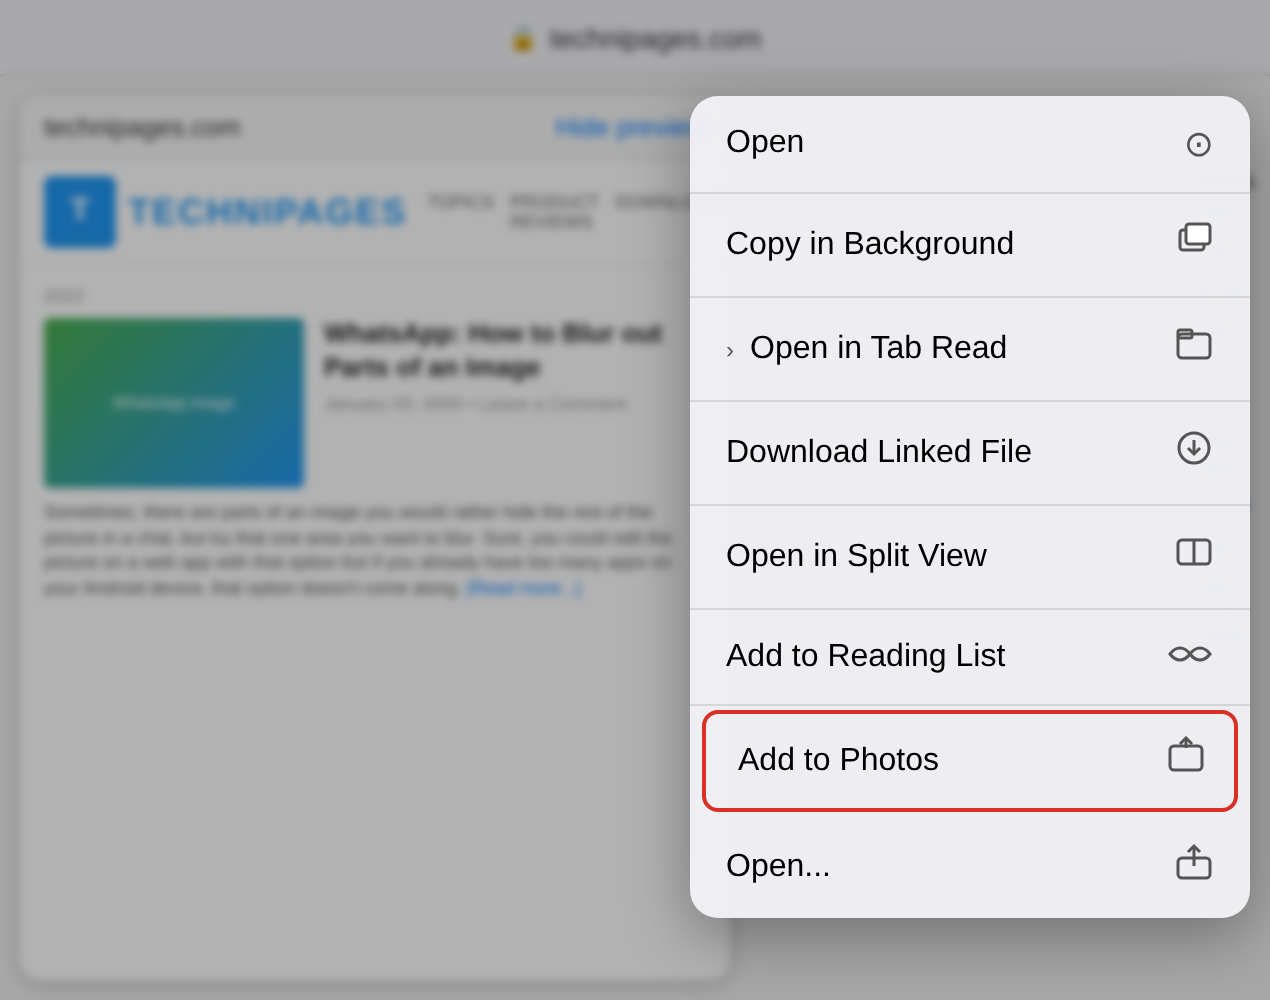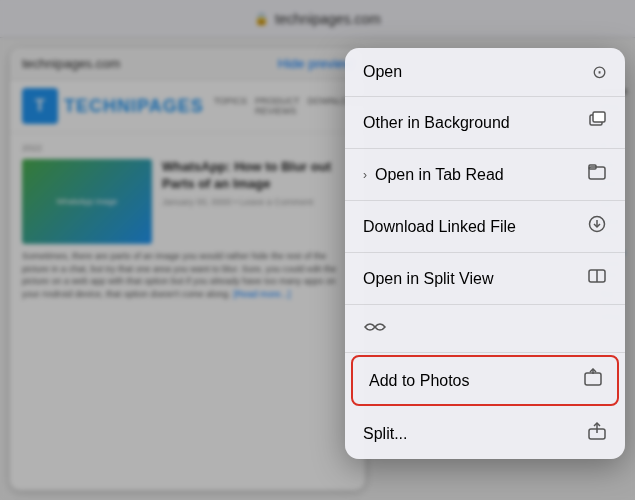--- a/index.html
+++ b/index.html
@@ -321,21 +321,21 @@
 <div class="context-menu-overlay"></div>
 
 <div class="context-menu">
 
   <div class="menu-item">
     <span class="menu-label">Open</span>
     <span class="menu-icon">⊙</span>
   </div>
 
   <div class="menu-item">
-    <span class="menu-label">Other in Background</span>
+    <span class="menu-label">Copy in Background</span>
     <span class="menu-icon">
       <svg width="20" height="20" viewBox="0 0 20 20" fill="none" xmlns="http://www.w3.org/2000/svg">
         <rect x="3" y="5" width="12" height="10" rx="1.5" stroke="#555" stroke-width="1.5" fill="none"></rect>
         <rect x="6" y="2" width="12" height="10" rx="1.5" stroke="#555" stroke-width="1.5" fill="white"></rect>
       </svg>
     </span>
   </div>
 
   <div class="menu-item">
     <div class="menu-item-left">
@@ -365,41 +365,42 @@
     <span class="menu-label">Open in Split View</span>
     <span class="menu-icon">
       <svg width="20" height="20" viewBox="0 0 20 20" fill="none">
         <rect x="2" y="4" width="16" height="12" rx="2" stroke="#555" stroke-width="1.5" fill="none"></rect>
         <line x1="10" y1="4" x2="10" y2="16" stroke="#555" stroke-width="1.5"></line>
       </svg>
     </span>
   </div>
 
   <div class="menu-item">
+    <span class="menu-label">Add to Reading List</span>
     <span class="menu-icon">
       <svg width="24" height="14" viewBox="0 0 24 14" fill="none">
         <path d="M2 7 C5 3, 9 3, 12 7 C15 3, 19 3, 22 7 C19 11, 15 11, 12 7 C9 11, 5 11, 2 7Z" stroke="#555" stroke-width="1.5" fill="none"></path>
       </svg>
     </span>
   </div>
 
   <div class="menu-item highlighted" style="border:2.5px solid #d93025;border-radius:8px;margin:2px 6px;padding-left:16px;">
     <span class="menu-label">Add to Photos</span>
     <span class="menu-icon">
       <svg width="20" height="20" viewBox="0 0 20 20" fill="none">
         <rect x="2" y="5" width="16" height="12" rx="2" stroke="#555" stroke-width="1.5" fill="none"></rect>
         <line x1="10" y1="1" x2="10" y2="6" stroke="#555" stroke-width="1.5"></line>
         <polyline points="7,4 10,1 13,4" stroke="#555" stroke-width="1.5" fill="none"></polyline>
       </svg>
     </span>
   </div>
 
 
   <div class="menu-item">
-    <span class="menu-label">Split...</span>
+    <span class="menu-label">Open...</span>
     <span class="menu-icon">
       <svg width="20" height="20" viewBox="0 0 20 20" fill="none">
         <rect x="2" y="8" width="16" height="10" rx="2" stroke="#555" stroke-width="1.5" fill="none"></rect>
         <line x1="10" y1="2" x2="10" y2="12" stroke="#555" stroke-width="1.5"></line>
         <polyline points="7,5 10,2 13,5" stroke="#555" stroke-width="1.5" fill="none"></polyline>
       </svg>
     </span>
   </div>
 
 </div>

